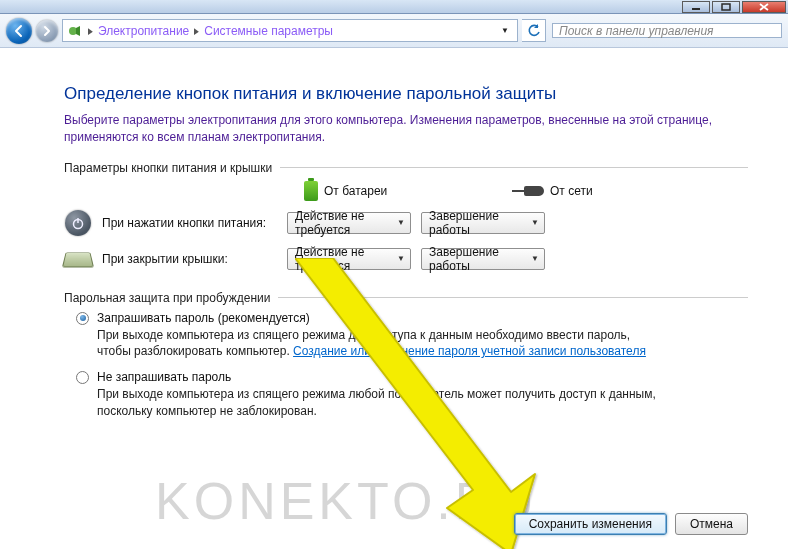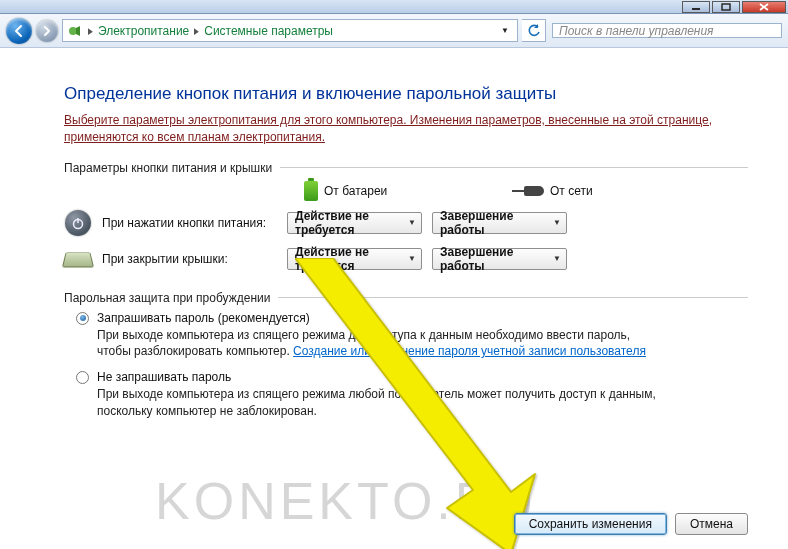--- a/index.html
+++ b/index.html
@@ -63,21 +63,21 @@
   .addressbar {
     flex: 1;
     height: 23px;
     background: #fff;
     border: 1px solid #9cb2cd;
     display:flex;
     align-items:center;
     padding: 0 4px;
     gap:4px;
   }
-  .addressbar .crumb { color:#15803d; }
+  .addressbar .crumb { color:#8b5cf6; }
   .addressbar .sep { color:#555; font-size:9px; transform: scaleX(0.7); }
   .addr-plug {
     width:16px; height:14px;
     display:flex; align-items:center; justify-content:center;
   }
   .addr-right {
     margin-left:auto; display:flex; align-items:center; gap:2px;
   }
   .addr-right .dd { color:#222; font-size:8px; padding:0 4px; }
   .refreshbox {
@@ -105,22 +105,21 @@
   }
   h1.page-title {
     color:#003399;
     font-weight:400;
     font-size:17px;
     margin: 12px 0 8px 0;
   }
   .intro {
     margin: 0 0 8px 0;
     line-height:1.4;
-    color:#7f1d1d;
-    text-decoration:underline;
+    color:#4c1d95;
   }
   .section-hdr {
     display:flex; align-items:center;
     color:#222; font-size:12px;
     margin: 15px 0 6px 0;
   }
   .section-hdr .line {
     flex:1; height:1px; background:#ccc; margin-left:8px;
   }
   .col-headers {
@@ -154,26 +153,25 @@
   .lid-icn {
     width:28px;height:18px;
     background:linear-gradient(#d8e3c4,#a8b88a);
     border:1px solid #6c7c50;
     border-radius:2px;
     position:relative;
     transform: perspective(40px) rotateX(35deg);
   }
   .opt-row .lbl { width:175px; }
   .combo {
-    width:135px; height:22px;
+    width:124px; height:22px;
     background:linear-gradient(#fdfdfd,#e8e8e8);
     border:1px solid #8f8f8f; border-radius:2px;
     display:flex; align-items:center; justify-content:space-between;
     padding:0 5px 0 7px;
-    font-weight:bold;
   }
   .combo .arrow { font-size:8px; color:#333; }
   .radio-block { margin: 6px 0 10px 12px; }
   .radio-row { display:flex; align-items:flex-start; gap:8px; margin-bottom:2px;}
   .radio {
     width:13px;height:13px;border:1px solid #777;border-radius:50%;
     background:#fff; margin-top:1px;
     display:flex;align-items:center;justify-content:center;
     flex-shrink:0;
   }

